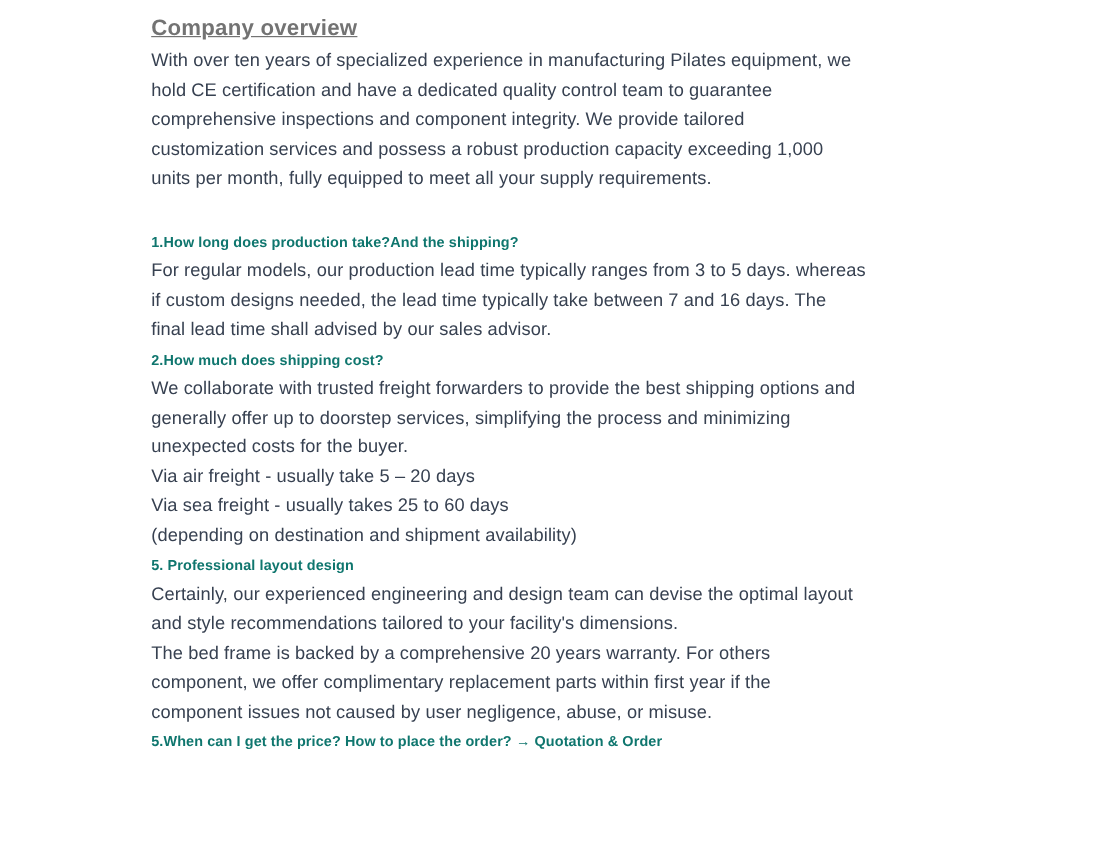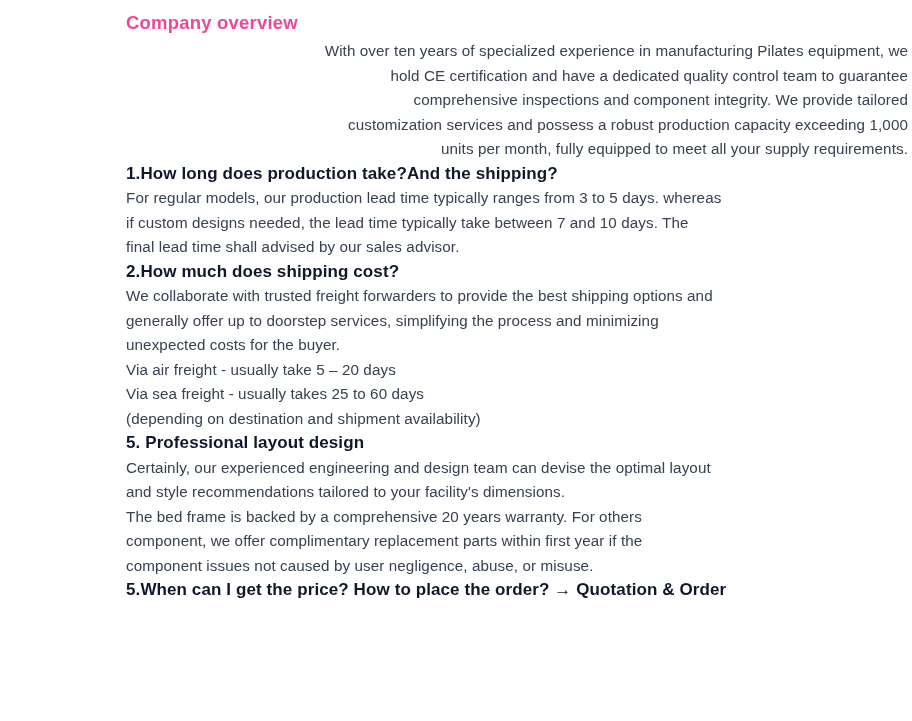--- a/index.html
+++ b/index.html
@@ -19,63 +19,63 @@
       position: absolute;
       left: 126px;
       top: 9px;
       width: 782px;
     }
     .doc-title {
       margin: 0 0 3px 0;
       font-size: 18.5px;
       font-weight: 700;
       line-height: 27px;
-      color: #ec4899;
+      color: #737373;
       letter-spacing: 0.2px;
+      text-decoration: underline;
     }
     .body-text {
       margin: 0;
       font-size: 15.2px;
       font-weight: 400;
       line-height: 24.5px;
       color: #374151;
       white-space: pre-line;
       letter-spacing: 0.1px;
     }
     .intro {
-      margin-bottom: 0;
-      text-align: right;
+      margin-bottom: 28px;
     }
     .faq-question {
       margin: 0;
-      font-size: 17px;
+      font-size: 12px;
       font-weight: 700;
       line-height: 24.5px;
-      color: #0f172a;
+      color: #0f766e;
       letter-spacing: 0.1px;
     }
   </style>
 </head>
 <body>
 
 <div class="page">
   <main class="doc">
 
     <h2 class="doc-title">Company overview</h2>
 
     <p class="body-text intro">With over ten years of specialized experience in manufacturing Pilates equipment, we
 hold CE certification and have a dedicated quality control team to guarantee
 comprehensive inspections and component integrity. We provide tailored
 customization services and possess a robust production capacity exceeding 1,000
 units per month, fully equipped to meet all your supply requirements.</p>
 
     <section>
       <h3 class="faq-question">1.How long does production take?And the shipping?</h3>
       <p class="body-text">For regular models, our production lead time typically ranges from 3 to 5 days. whereas
-if custom designs needed, the lead time typically take between 7 and 10 days. The
+if custom designs needed, the lead time typically take between 7 and 16 days. The
 final lead time shall advised by our sales advisor.</p>
     </section>
 
     <section>
       <h3 class="faq-question">2.How much does shipping cost?</h3>
       <p class="body-text">We collaborate with trusted freight forwarders to provide the best shipping options and
 generally offer up to doorstep services, simplifying the process and minimizing
 unexpected costs for the buyer.
 Via air freight - usually take 5 – 20 days
 Via sea freight - usually takes 25 to 60 days

